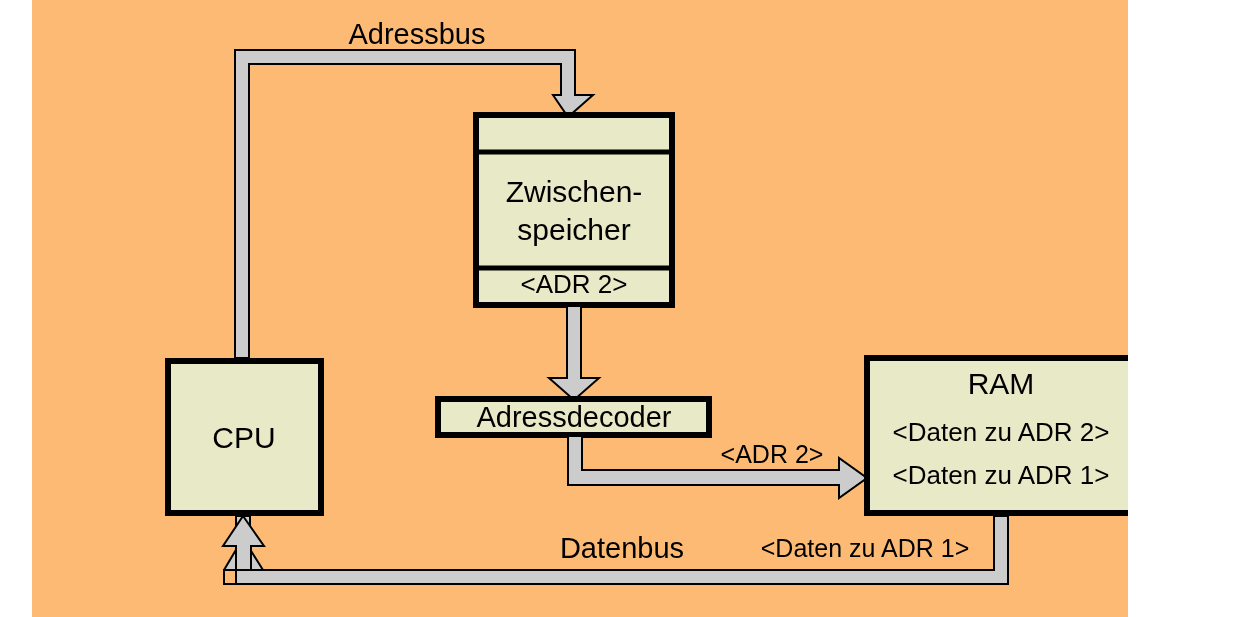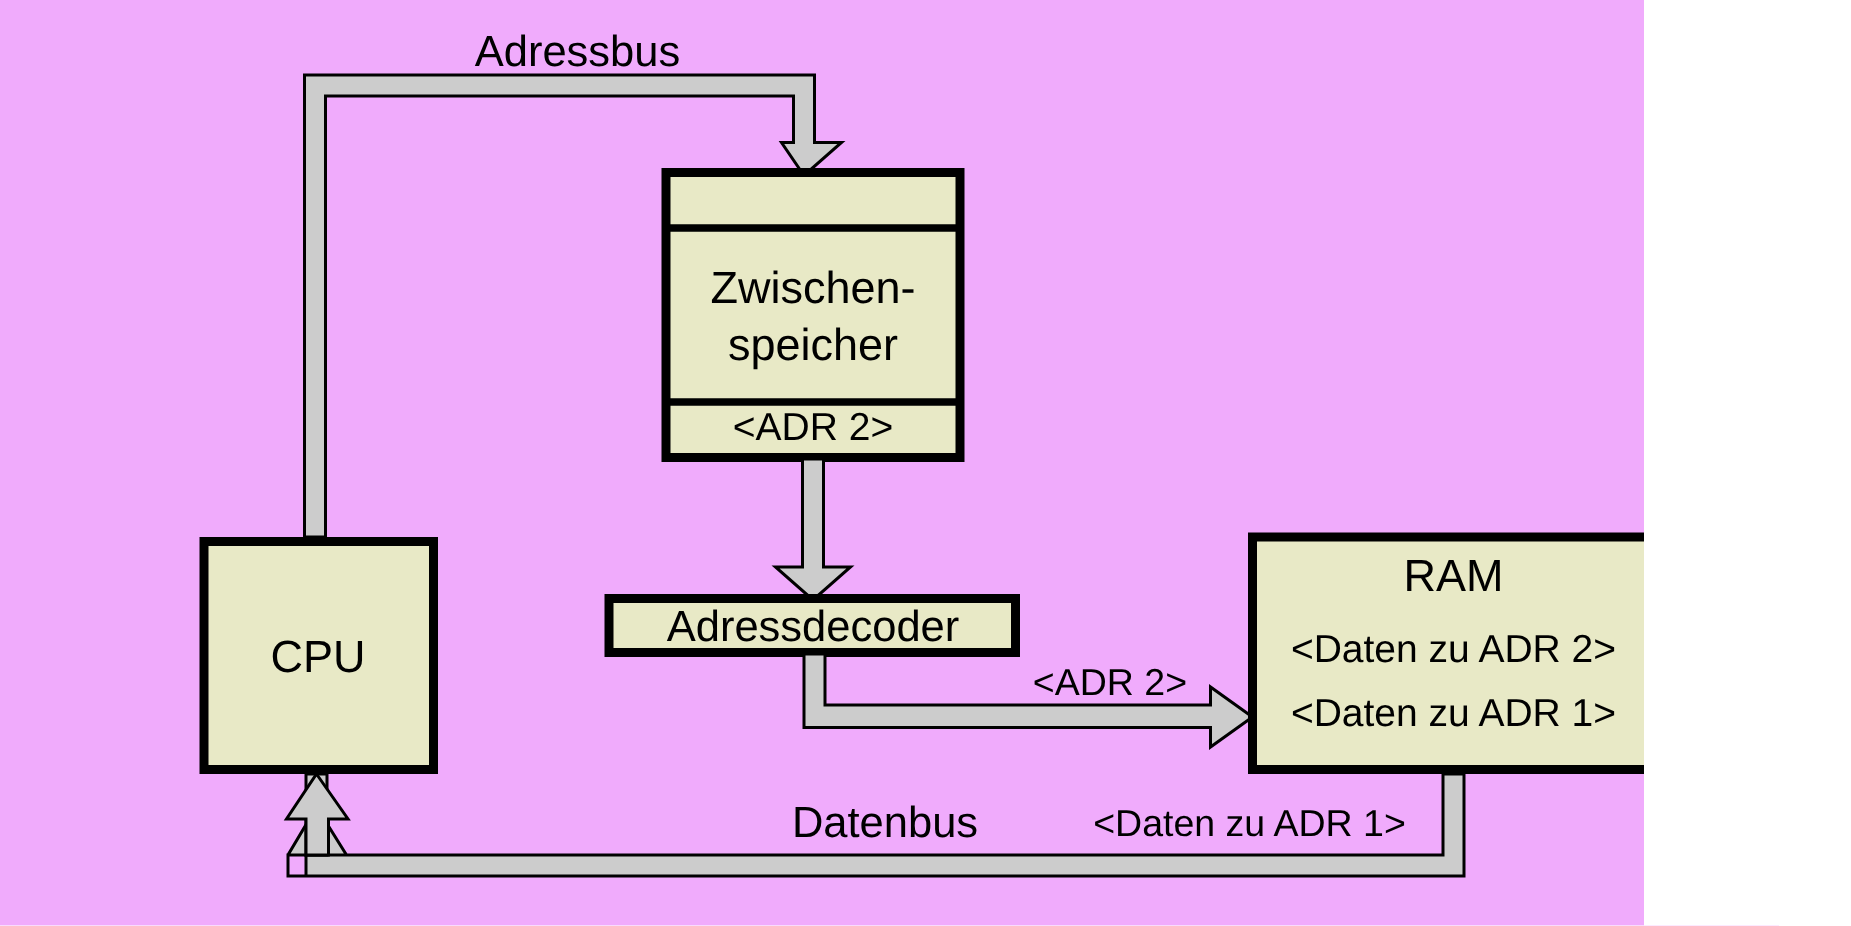--- a/index.html
+++ b/index.html
@@ -8,22 +8,23 @@
     padding: 0;
     background: #ffffff;
   }
   body {
     font-family: "Liberation Sans", sans-serif;
   }
   #diagram-root {
     position: relative;
     width: 1096px;
     height: 617px;
-    background: #f0abfc;
+    background: #fdba74;
     overflow: hidden;
+    margin-left: 32px;
   }
   svg.diagram {
     display: block;
     width: 1234px;
     height: 617px;
   }
   .bus-shape {
     fill: #cccccc;
     stroke: #000000;
     stroke-width: 2;

